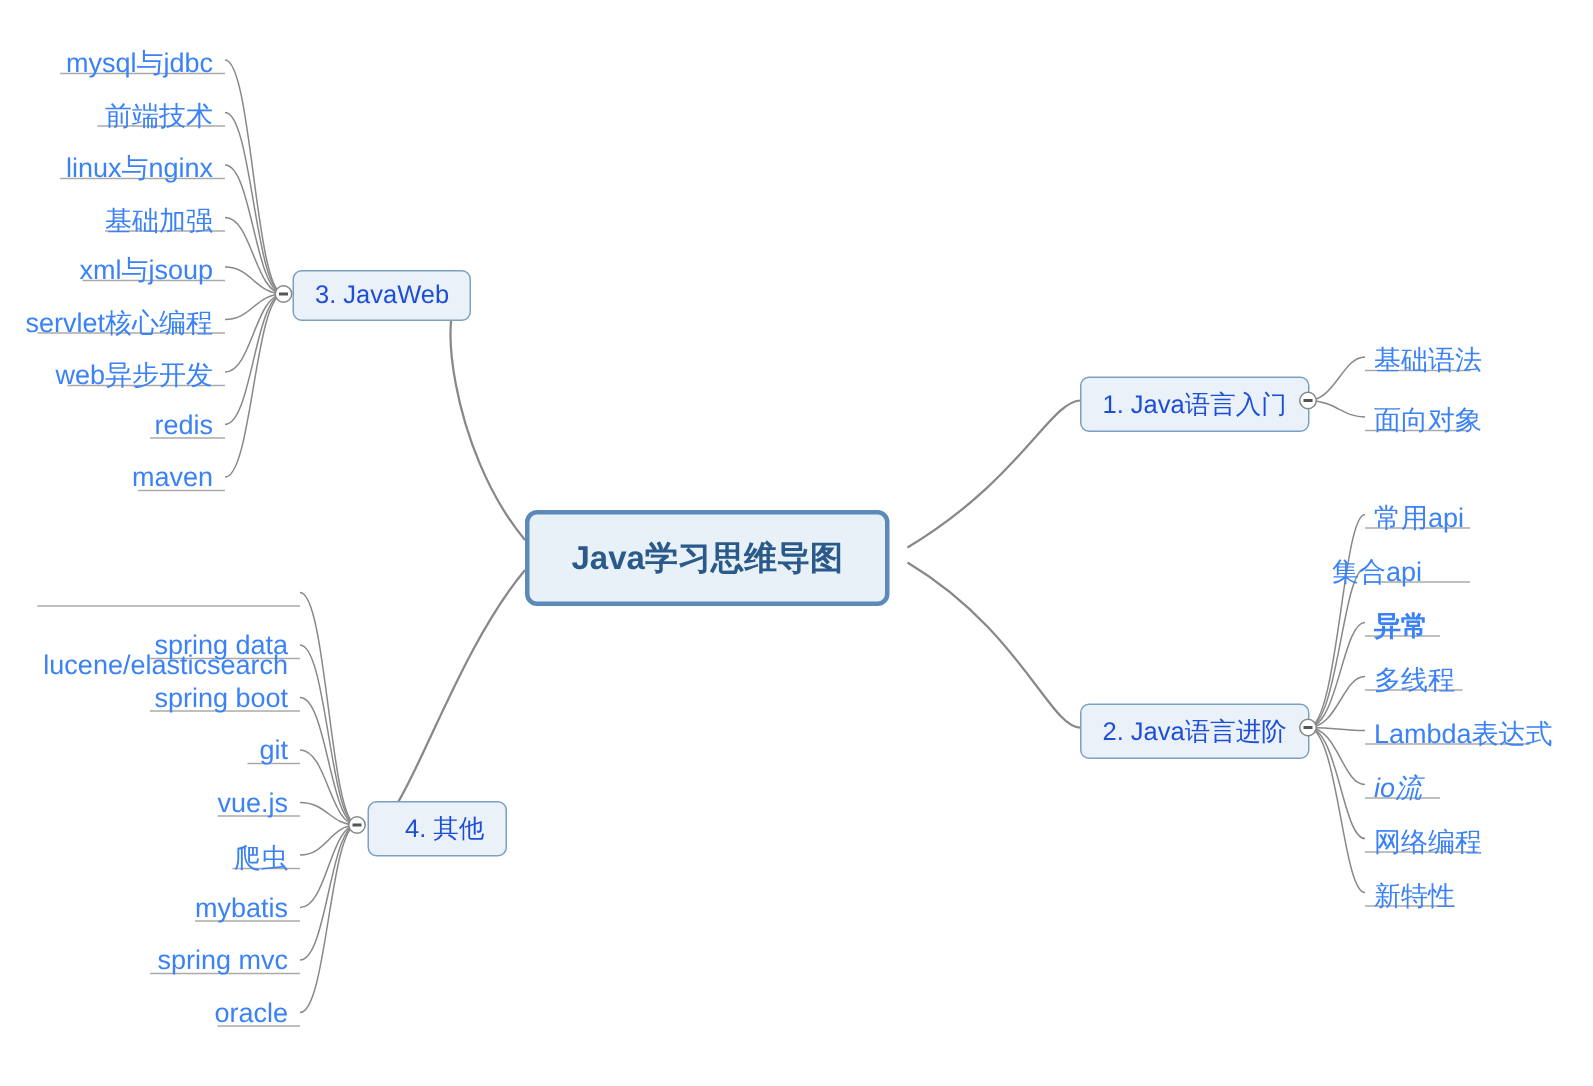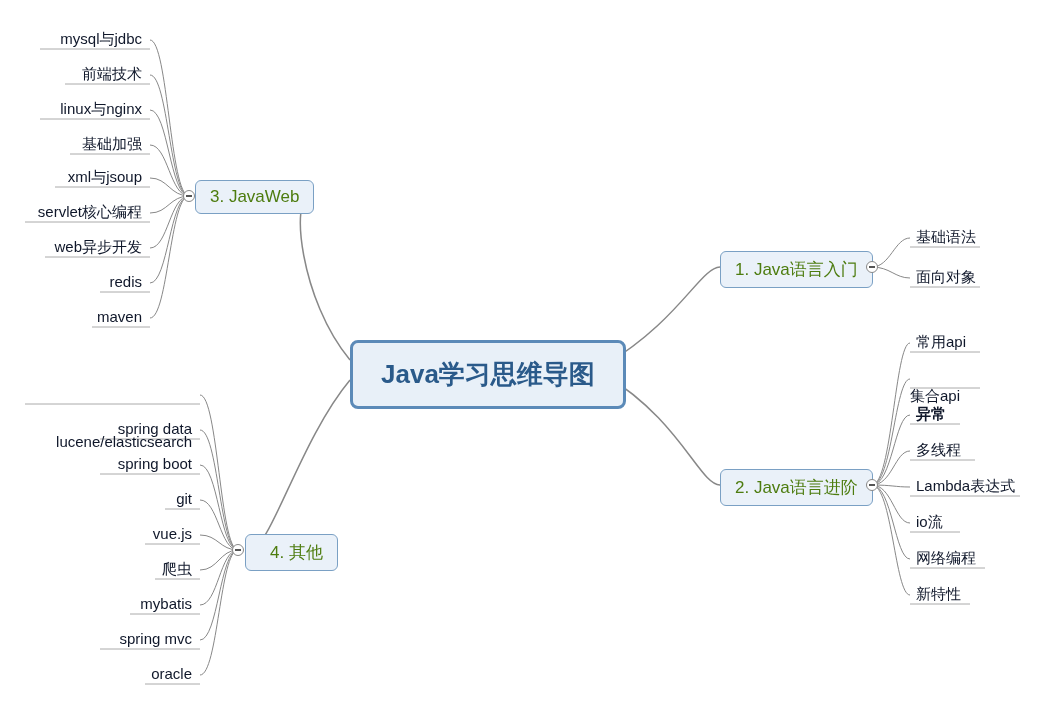--- a/index.html
+++ b/index.html
@@ -18,45 +18,45 @@
     top: 0; left: 0;
     width: 1062px; height: 724px;
     pointer-events: none;
   }
   .node {
     position: absolute;
     border: 1px solid #6a8fb5;
     border-radius: 6px;
     padding: 4px 12px;
     font-size: 16px;
-    color: #4d7c0f;
+    color: #1d4ed8;
     background: #fff;
     white-space: nowrap;
   }
   .central {
     border: 3px solid #5b8ab8;
     border-radius: 8px;
     background: #e8f0f8;
     color: #2a5a8a;
-    font-size: 26px;
+    font-size: 22px;
     font-weight: bold;
     padding: 14px 28px;
   }
   .branch {
     background: #eaf1f9;
     border: 1px solid #7aa0c4;
     font-size: 17px;
     padding: 6px 14px;
   }
   .leaf {
     border: none;
     border-radius: 0;
     padding: 2px 4px;
-    font-size: 15px;
-    color: #0f172a;
+    font-size: 18px;
+    color: #3b82f6;
     background: transparent;
   }
   .toggle {
     position: absolute;
     width: 12px; height: 12px;
     border: 1px solid #888;
     border-radius: 50%;
     background: #fff;
     display: flex;
     align-items: center;
@@ -150,25 +150,25 @@
 <div class="node central" style="left:350px; top:340px;">Java学习思维导图</div>
 
 <div class="node branch" style="left:720px; top:251px;">1. Java语言入门</div>
 <div class="toggle" style="left:866px; top:261px;"></div>
 <div class="node leaf" style="left:912px; top:226px;">基础语法</div>
 <div class="node leaf" style="left:912px; top:266px;">面向对象</div>
 
 <div class="node branch" style="left:720px; top:469px;">2. Java语言进阶</div>
 <div class="toggle" style="left:866px; top:479px;"></div>
 <div class="node leaf" style="left:912px; top:331px;">常用api</div>
-<div class="node leaf" style="left:906px; top:367px;margin-top:18px;">集合api</div>
+<div class="node leaf" style="left:884px; top:367px;">集合api</div>
 <div class="node leaf" style="left:912px; top:403px;font-weight:bold;">异常</div>
 <div class="node leaf" style="left:912px; top:439px;">多线程</div>
 <div class="node leaf" style="left:912px; top:475px;">Lambda表达式</div>
-<div class="node leaf" style="left:912px; top:511px;">io流</div>
+<div class="node leaf" style="left:912px; top:511px;font-style:italic;">io流</div>
 <div class="node leaf" style="left:912px; top:547px;">网络编程</div>
 <div class="node leaf" style="left:912px; top:583px;">新特性</div>
 
 <div class="node branch" style="left:195px; top:180px;">3. JavaWeb</div>
 <div class="toggle" style="left:183px; top:190px;"></div>
 <div class="node leaf" style="right:916px; top:28px; text-align:right;">mysql与jdbc</div>
 <div class="node leaf" style="right:916px; top:63px;">前端技术</div>
 <div class="node leaf" style="right:916px; top:98px;">linux与nginx</div>
 <div class="node leaf" style="right:916px; top:133px;font-family:Liberation Serif, serif;">基础加强</div>
 <div class="node leaf" style="right:916px; top:166px;">xml与jsoup</div>

